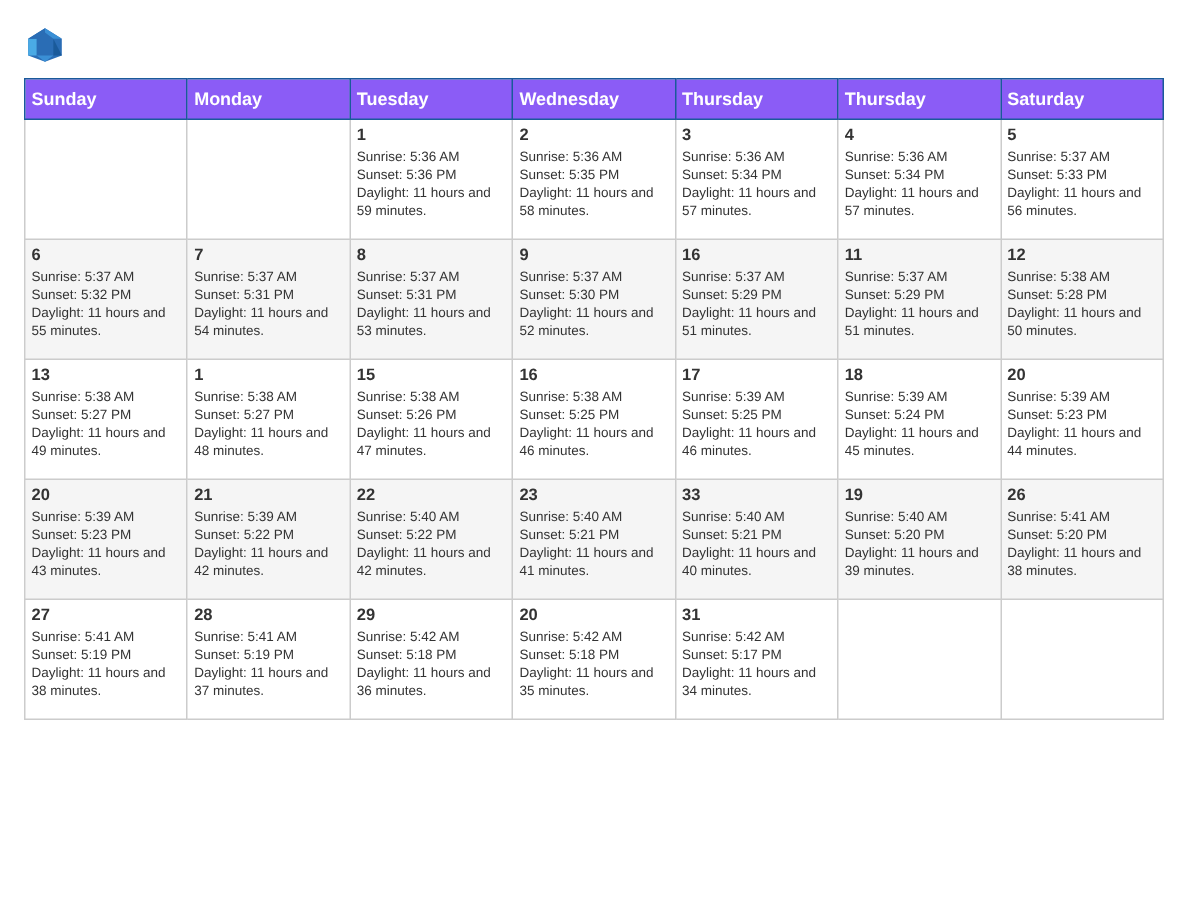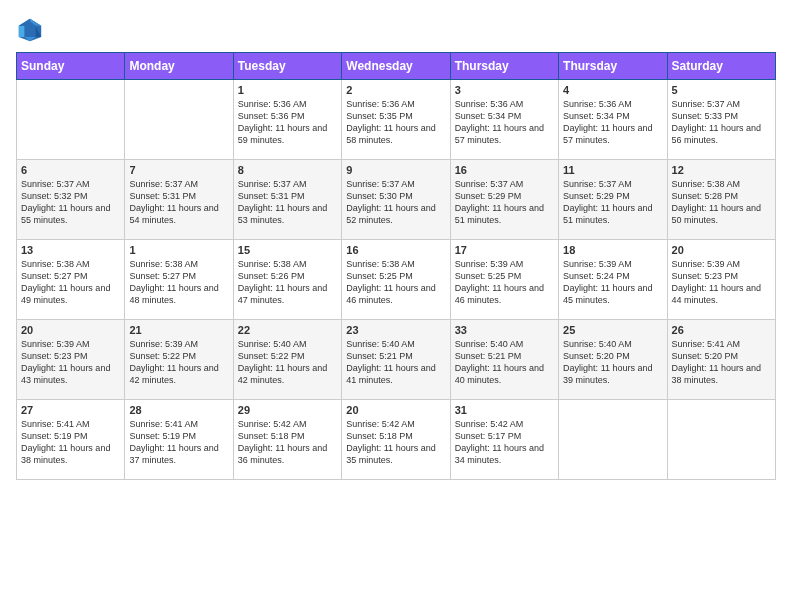--- a/index.html
+++ b/index.html
@@ -222,21 +222,21 @@
         </td>
         <td>
           <span class="day-num">23</span>
           <div class="cell-content">Sunrise: 5:40 AM<br>Sunset: 5:21 PM<br>Daylight: 11 hours and 41 minutes.</div>
         </td>
         <td>
           <span class="day-num">33</span>
           <div class="cell-content">Sunrise: 5:40 AM<br>Sunset: 5:21 PM<br>Daylight: 11 hours and 40 minutes.</div>
         </td>
         <td>
-          <span class="day-num">25</span>
+          <span class="day-num">19</span>
           <div class="cell-content">Sunrise: 5:40 AM<br>Sunset: 5:20 PM<br>Daylight: 11 hours and 39 minutes.</div>
         </td>
         <td>
           <span class="day-num">26</span>
           <div class="cell-content">Sunrise: 5:41 AM<br>Sunset: 5:20 PM<br>Daylight: 11 hours and 38 minutes.</div>
         </td>
       </tr>
       <tr>
         <td>
           <span class="day-num">27</span>

